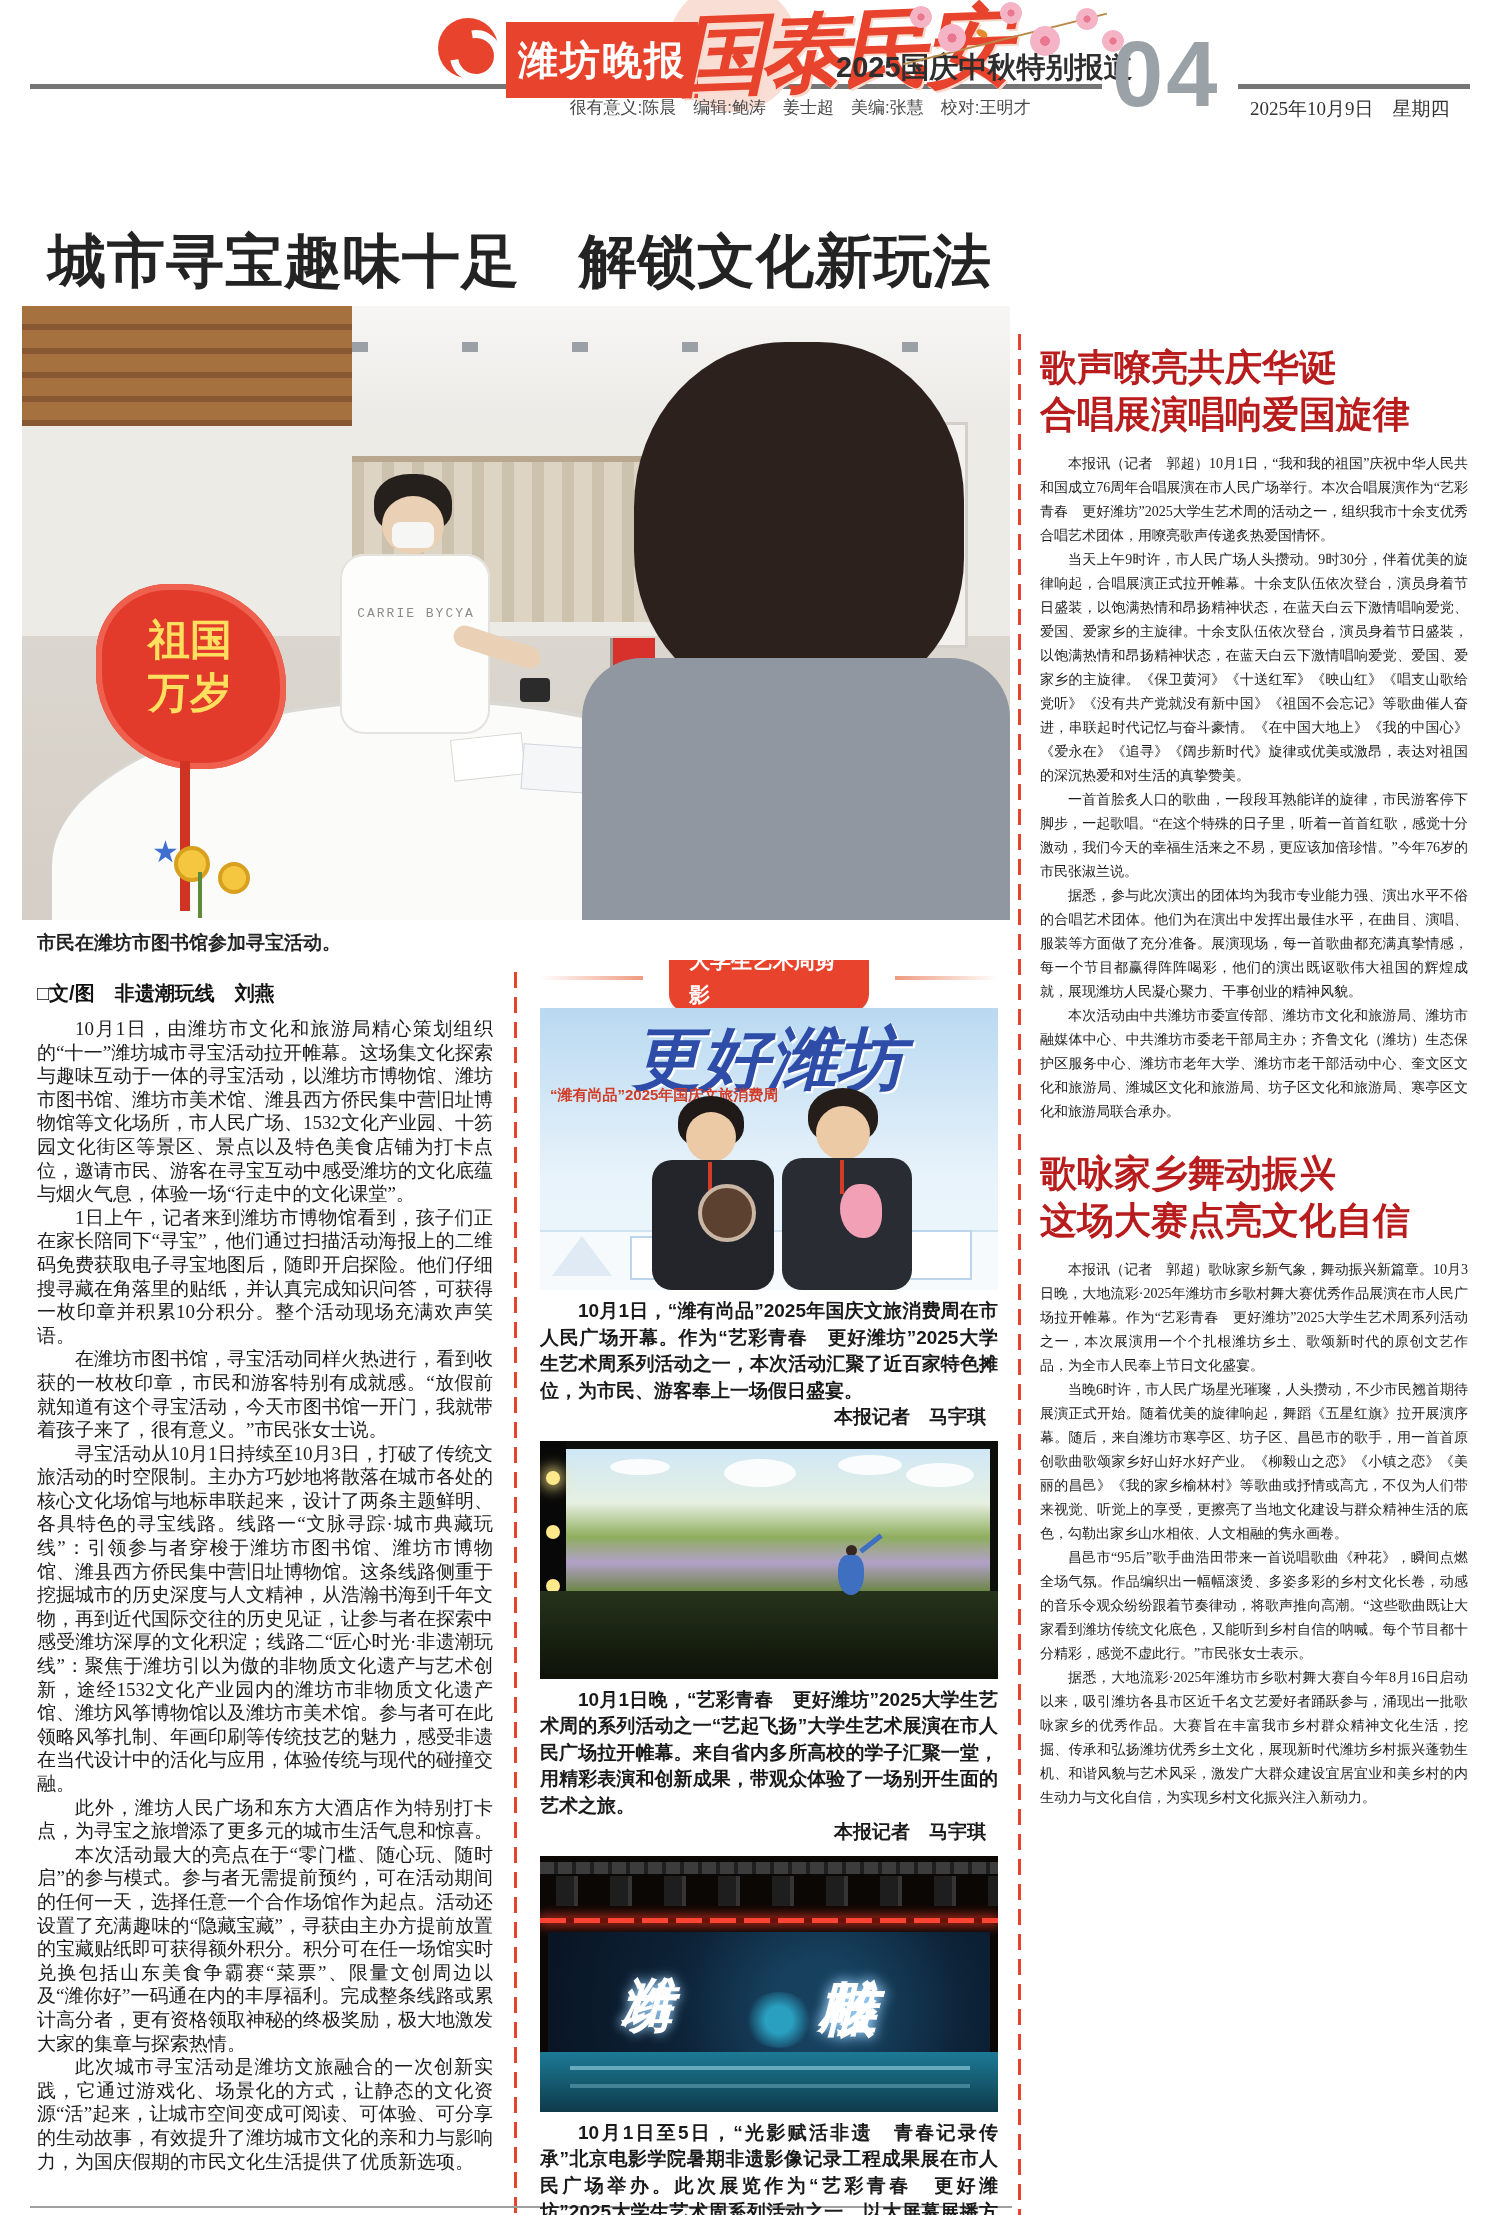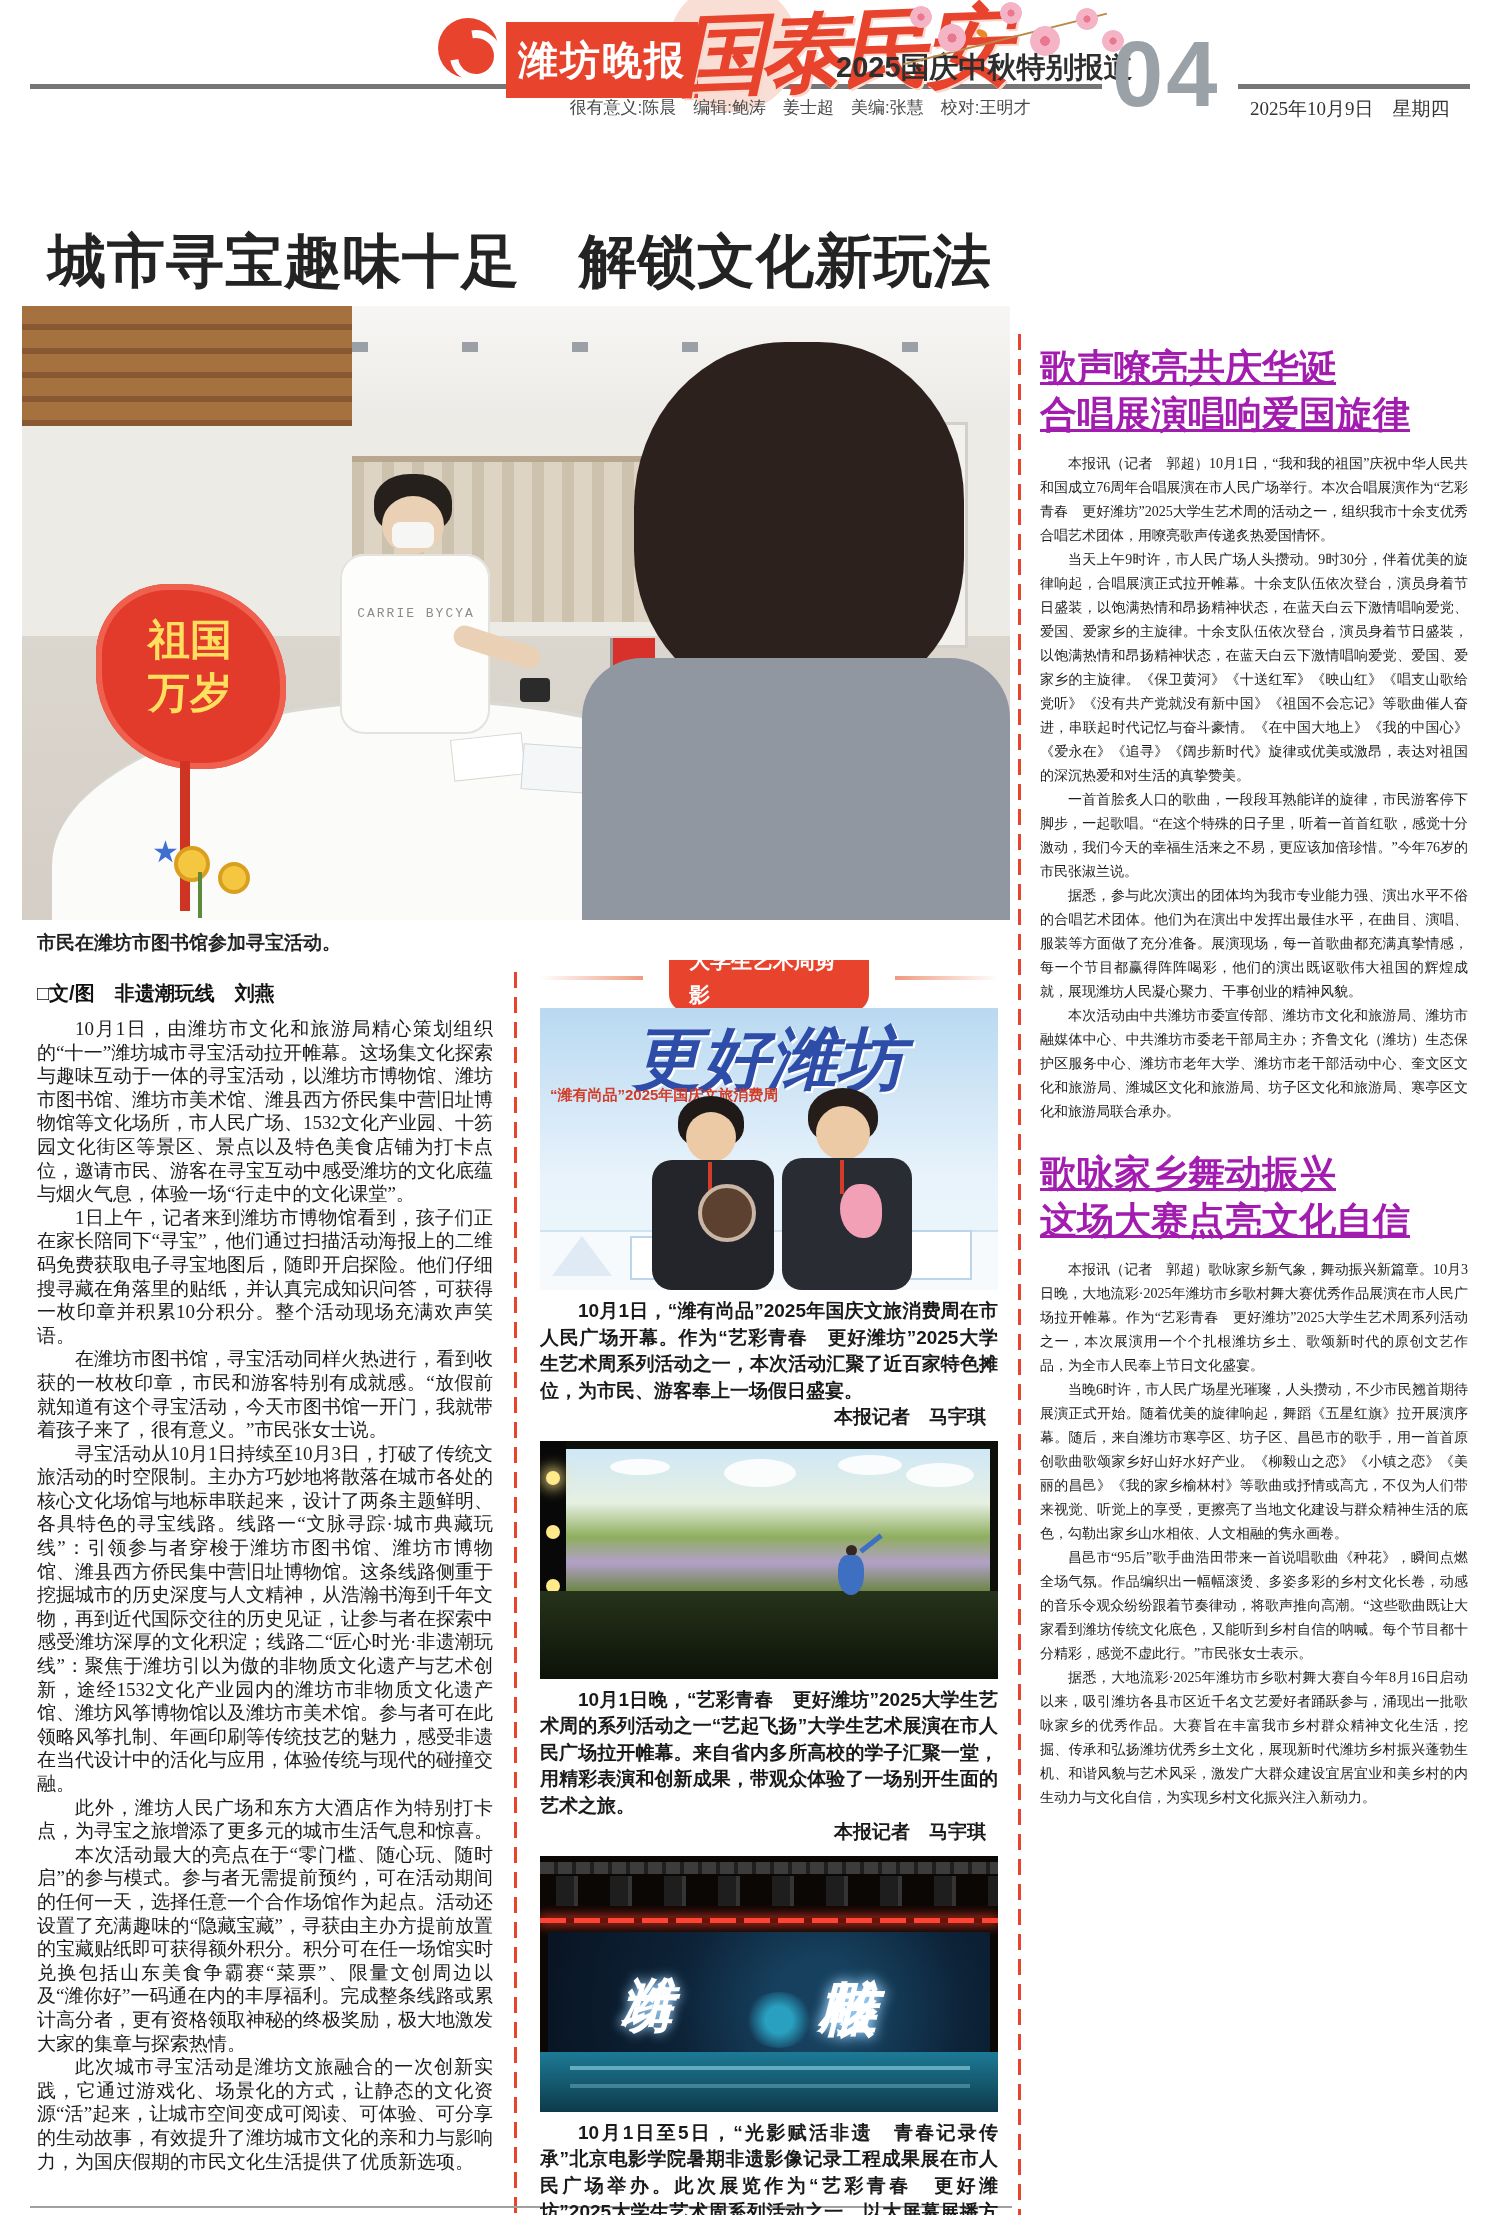--- a/index.html
+++ b/index.html
@@ -156,22 +156,22 @@
   .ph3-hd{position:absolute;right:104px;top:0;writing-mode:vertical-rl;font-size:58px;font-weight:900;
         font-style:italic;color:#ffffff;text-shadow:0 0 14px #9fd4ff;font-family:"Liberation Serif",serif;}
   .ph3-swirl{position:absolute;left:196px;top:60px;width:70px;height:56px;border-radius:50%;
         background:radial-gradient(circle,#2aa0c0 0 30%,rgba(42,160,192,0) 70%);}
   .ph3-water{position:absolute;left:0;top:196px;width:100%;height:60px;
         background:linear-gradient(180deg,#1c7a96,#0e3a4a);}
   .ph3-streak{position:absolute;left:30px;top:210px;width:400px;height:4px;background:rgba(180,235,250,.5);
         box-shadow:0 18px 0 rgba(180,235,250,.3);}
   
   .right-col{position:absolute;left:1040px;top:344px;width:428px;height:1868px;overflow:hidden;}
-  .r-title{font-family:"Liberation Serif",serif;font-weight:900;font-size:37px;line-height:47px;color:#a21caf;
-        margin:0 0 14px 0;text-decoration:underline;}
+  .r-title{font-family:"Liberation Serif",serif;font-weight:900;font-size:37px;line-height:47px;color:#b91c1c;
+        margin:0 0 14px 0;}
   .right-col p{margin:0;font-size:14px;line-height:24px;text-align:justify;text-indent:2em;color:#1c1c1c;}
   .r-title.second{margin-top:26px;}
 </style>
 </head>
 <body>
 
 <div class="page">
 
   <div class="hdr-rule seg1"></div>
   <div class="hdr-rule seg2"></div>

